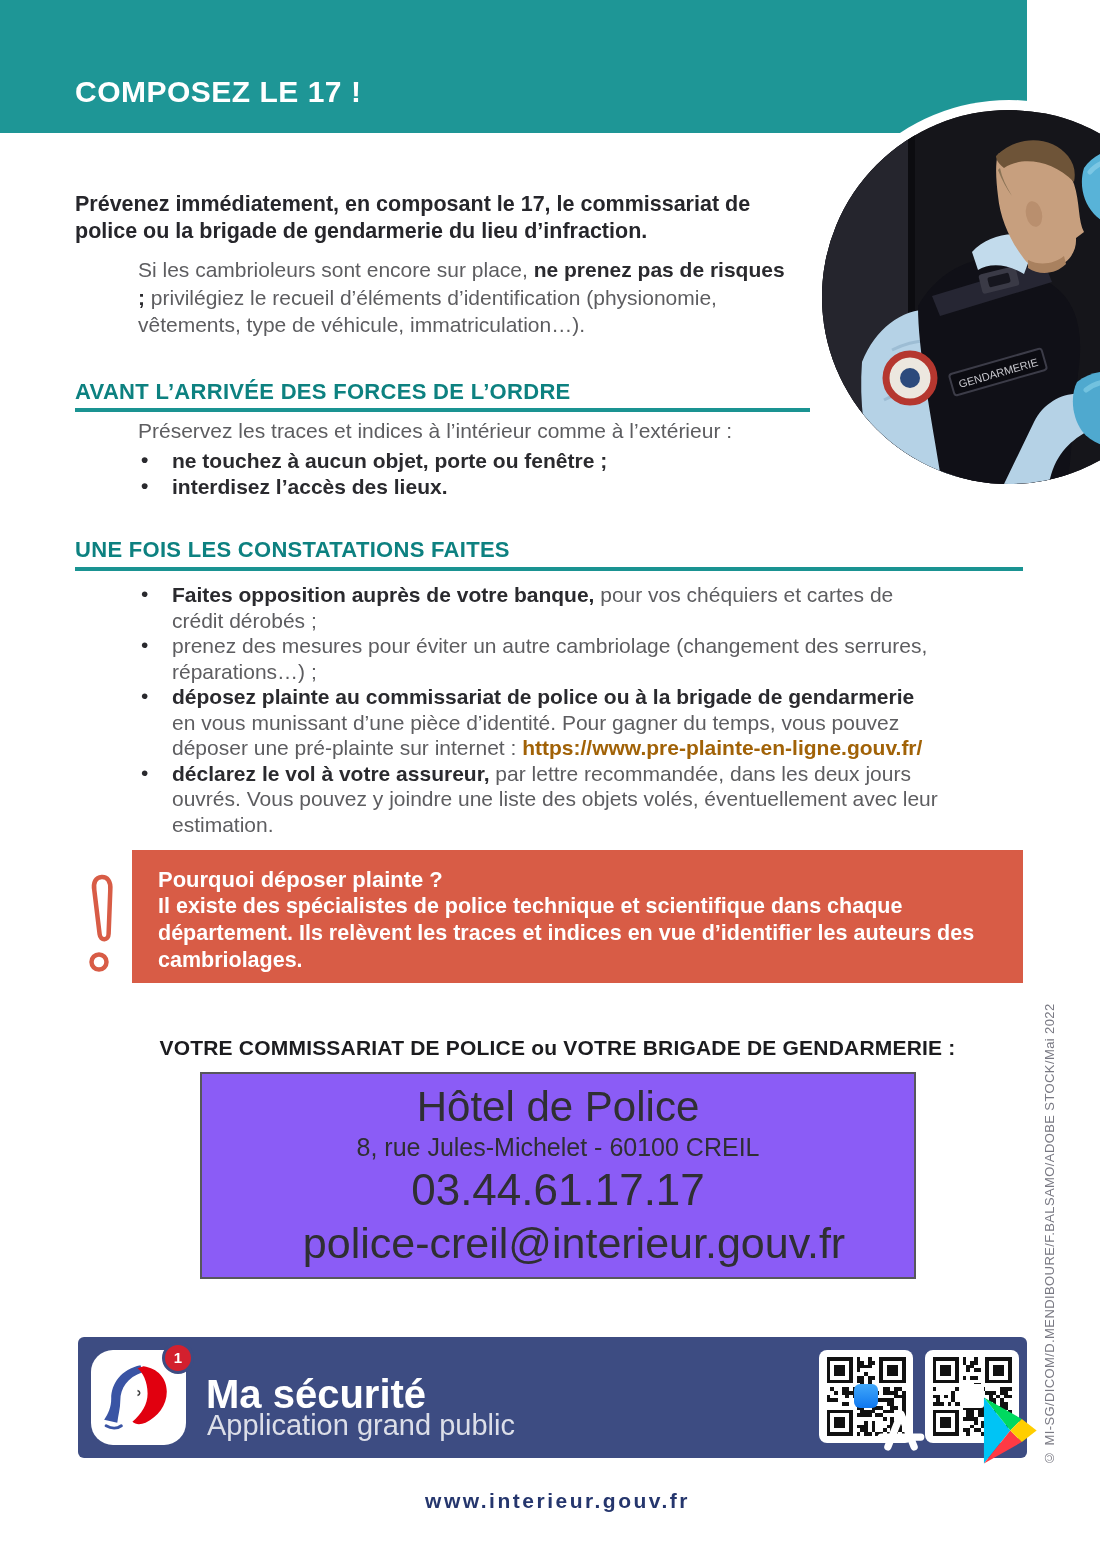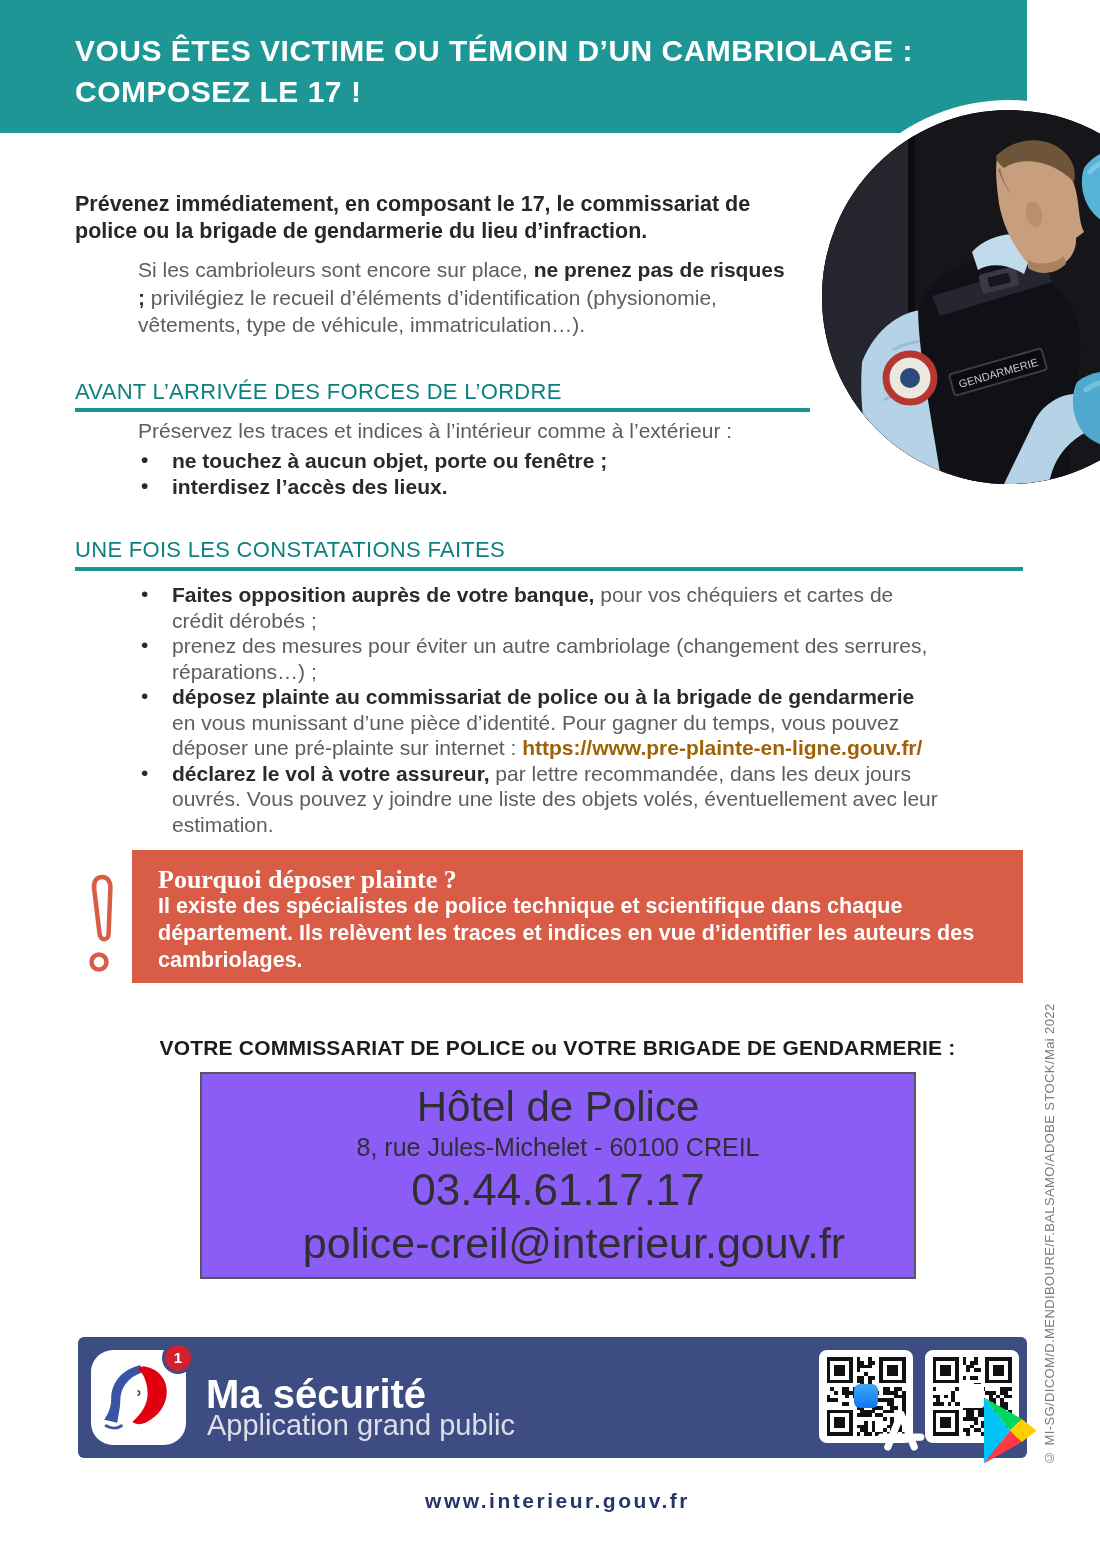--- a/index.html
+++ b/index.html
@@ -13,35 +13,35 @@
              font-weight:700;letter-spacing:.5px;}
 
   
   .photo-ring{left:812px;top:100px;width:394px;height:394px;border-radius:50%;background:#ffffff;}
   .photo{left:822px;top:110px;width:374px;height:374px;border-radius:50%;overflow:hidden;background:#15151a;}
 
   
   .intro{left:75px;top:191px;width:700px;font-size:21.5px;line-height:27px;font-weight:700;color:#26262b;}
   .para{left:138px;top:256px;width:648px;font-size:21px;line-height:27.5px;color:#5d5d60;}
   .para .b,.lead .b{font-weight:700;color:#2a2a2e;}
-  .h2{left:75px;font-size:22px;font-weight:400;color:#0d8180;letter-spacing:.3px;}
+  .h2{left:75px;font-size:22px;font-weight:700;color:#0d8180;letter-spacing:.3px;}
   .rule{height:4px;background:#1a9392;}
   .lead{left:138px;top:419px;width:700px;font-size:21px;color:#5d5d60;}
   ul.blist{margin:0;padding:0;list-style:none;}
   .blist li{position:relative;padding-left:34px;}
   .blist .dot{position:absolute;left:3px;top:-1px;color:#2a2a2e;}
   .ul1{left:138px;top:448px;width:700px;font-size:21px;line-height:25.5px;font-weight:700;color:#2a2a2e;}
   .ul2{left:138px;top:582px;width:800px;font-size:21px;line-height:25.5px;color:#5d5d60;}
   .ul2 .b{font-weight:700;color:#2a2a2e;}
   .ul2 a{font-weight:700;color:#a16207;text-decoration:none;}
 
   
   .callout{left:132px;top:850px;width:891px;height:133px;background:#d85c46;color:#ffffff;
            box-sizing:border-box;padding:16px 26px 0 26px;font-size:21.5px;line-height:27px;font-weight:700;}
-  .callout .t{font-size:26px;font-family:Liberation Serif, serif;}
+  .callout .t{font-size:22px;}
   .bang{left:86px;top:872px;}
 
   
   .contact-label{left:75px;top:1036px;width:965px;text-align:center;font-size:21px;font-weight:700;
                  color:#1c1c1f;letter-spacing:.2px;}
   .contact-box{left:200px;top:1072px;width:716px;height:207px;border:2px solid #57575c;background:#8b5cf6;
                box-sizing:border-box;text-align:center;color:#2f2f33;}
   .c-name{font-size:42px;line-height:50px;margin-top:8px;}
   .c-addr{font-size:25px;line-height:31px;}
   .c-phone{font-size:44px;line-height:54px;}
@@ -65,21 +65,21 @@
        letter-spacing:2.5px;text-decoration:none;}
   .credits{left:1042px;top:1000px;height:465px;width:22px;color:#797983;font-size:13px;letter-spacing:.4px;
            writing-mode:vertical-rl;transform:rotate(180deg);white-space:nowrap;}
 </style>
 </head>
 <body>
 
 <div class="page">
 
   <div class="abs banner">
-    <h1><span>VOUS ÊTES VICTIME OU TÉMOIN D’UN CAMBRIOLAGE :</span><br>
+    <h1><br>
     <span>COMPOSEZ LE 17 !</span></h1>
   </div>
 
   <div class="abs photo-ring"></div>
   <div class="abs photo">
     <svg viewBox="0 0 374 374" width="374" height="374">
       <rect width="374" height="374" fill="#15151a"></rect>
       <rect x="0" y="0" width="86" height="374" fill="#25252d"></rect>
       <rect x="86" y="0" width="7" height="374" fill="#0c0c10"></rect>
 

